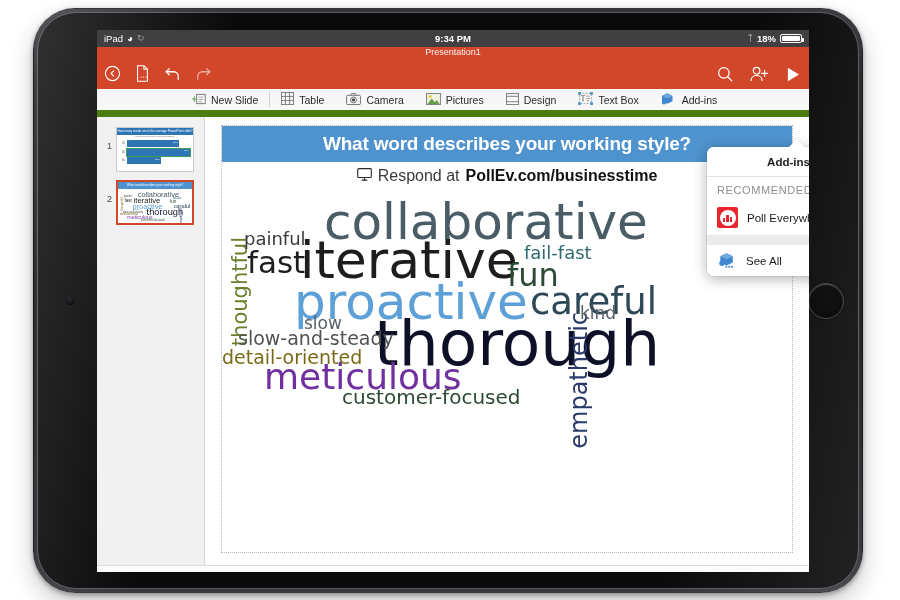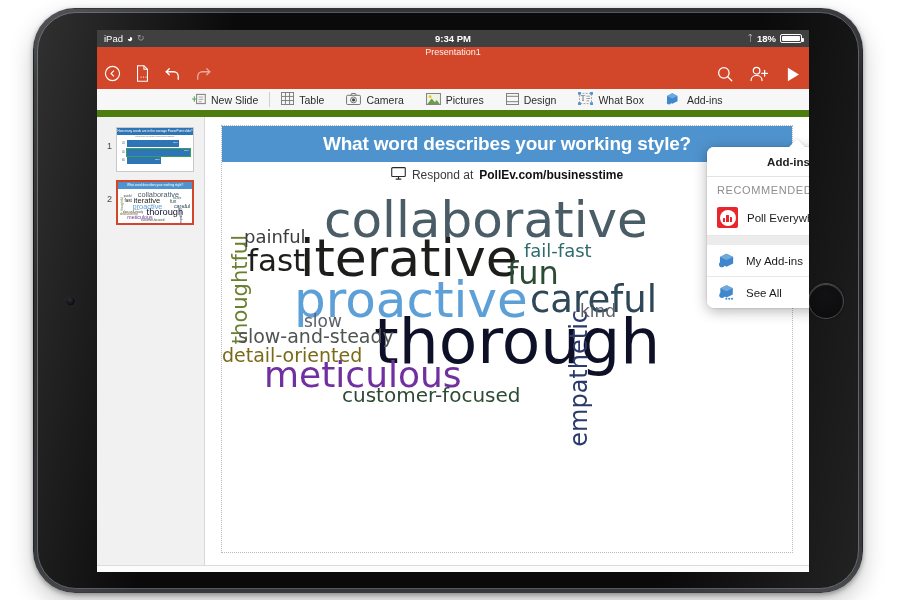--- a/index.html
+++ b/index.html
@@ -171,21 +171,21 @@
     overflow: hidden;
   }
   .slide-title {
     height: 36px; background: #4f93ce; color: #fff;
     font-size: 19px; font-weight: bold; letter-spacing: -.2px;
     display: flex; align-items: center; justify-content: center;
     margin: 0;
   }
   .respond {
     display: flex; align-items: center; justify-content: center; gap: 6px;
-    font-size: 12px; color: #3a3a3a; padding-top: 5px;
+    font-size: 16px; color: #3a3a3a; padding-top: 5px;
   }
   .respond b { color:#111;text-align:center; }
   .monitor-icon { display:inline-block; }
 
   .cloud { position: relative; height: 248px; margin-top: 2px; }
   .cloud span {
     position: absolute; white-space: nowrap; line-height: 1;
     font-family: "DejaVu Sans", sans-serif;
   }
   .vert { writing-mode: vertical-rl; transform: rotate(180deg); transform-origin: center; }
@@ -382,21 +382,21 @@
         <svg width="15" height="13" viewBox="0 0 16 14">
           <rect x="1.5" y="1.5" width="13" height="11" fill="none" stroke="#9a9a9a" stroke-width="1" stroke-dasharray="2 1.4"></rect>
           <text x="3" y="10" font-size="8" font-family="Liberation Serif, serif" fill="#4a4a4a">T</text>
           <path d="M9 4.5h4M9 7h4M9 9.5h3" stroke="#8a8a8a" stroke-width=".9"></path>
           <rect x="0" y="0" width="3" height="3" fill="#4f93ce"></rect>
           <rect x="13" y="0" width="3" height="3" fill="#4f93ce"></rect>
           <rect x="0" y="11" width="3" height="3" fill="#4f93ce"></rect>
           <rect x="13" y="11" width="3" height="3" fill="#4f93ce"></rect>
         </svg>
       </span>
-      <span>What Box</span>
+      <span>Text Box</span>
     </div>
     <div class="cmd">
       <span>
         <svg width="16" height="14" viewBox="0 0 18 16">
           <path d="M7 1.5l6 3v6l-6 3-6-3v-6z" fill="#3f86cd"></path>
           <path d="M7 1.5l6 3-6 3-6-3z" fill="#6aa8e0"></path>
           <circle cx="3.2" cy="12" r="2.4" fill="#3f86cd"></circle>
         </svg>
       </span>
       <span>Add-ins</span>
@@ -519,30 +519,20 @@
           <span class="pe-bar" style="height:7px"></span>
           <span class="pe-bar" style="height:5px"></span>
         </span>
       </span>
       <span>Poll Everywhere</span>
     </div>
     <div class="pop-gap"></div>
     <div class="pop-item">
       <span class="addin-icon">
         <svg width="19" height="17" viewBox="0 0 20 18">
-          <path d="M9 1.8l7 3.4v6.9l-7 3.4-7-3.4V5.2z" fill="#3f86cd"></path>
-          <path d="M9 1.8l7 3.4-7 3.4-7-3.4z" fill="#6fa9de"></path>
-          <circle cx="4" cy="13.2" r="3" fill="#3f86cd"></circle>
-        </svg>
-      </span>
-      <span>My Add-ins</span>
-    </div>
-    <div class="pop-item">
-      <span class="addin-icon">
-        <svg width="19" height="17" viewBox="0 0 20 18">
           <path d="M9 1.3l6.6 3.2v6.5L9 14.2l-6.6-3.2V4.5z" fill="#3f86cd"></path>
           <path d="M9 1.3l6.6 3.2L9 7.7 2.4 4.5z" fill="#6fa9de"></path>
           <circle cx="4.2" cy="11.8" r="2.9" fill="#3f86cd"></circle>
           <circle cx="8.8" cy="15.6" r="1.1" fill="#3f86cd"></circle>
           <circle cx="11.8" cy="15.6" r="1.1" fill="#3f86cd"></circle>
           <circle cx="14.8" cy="15.6" r="1.1" fill="#3f86cd"></circle>
         </svg>
       </span>
       <span>See All</span>
     </div>

